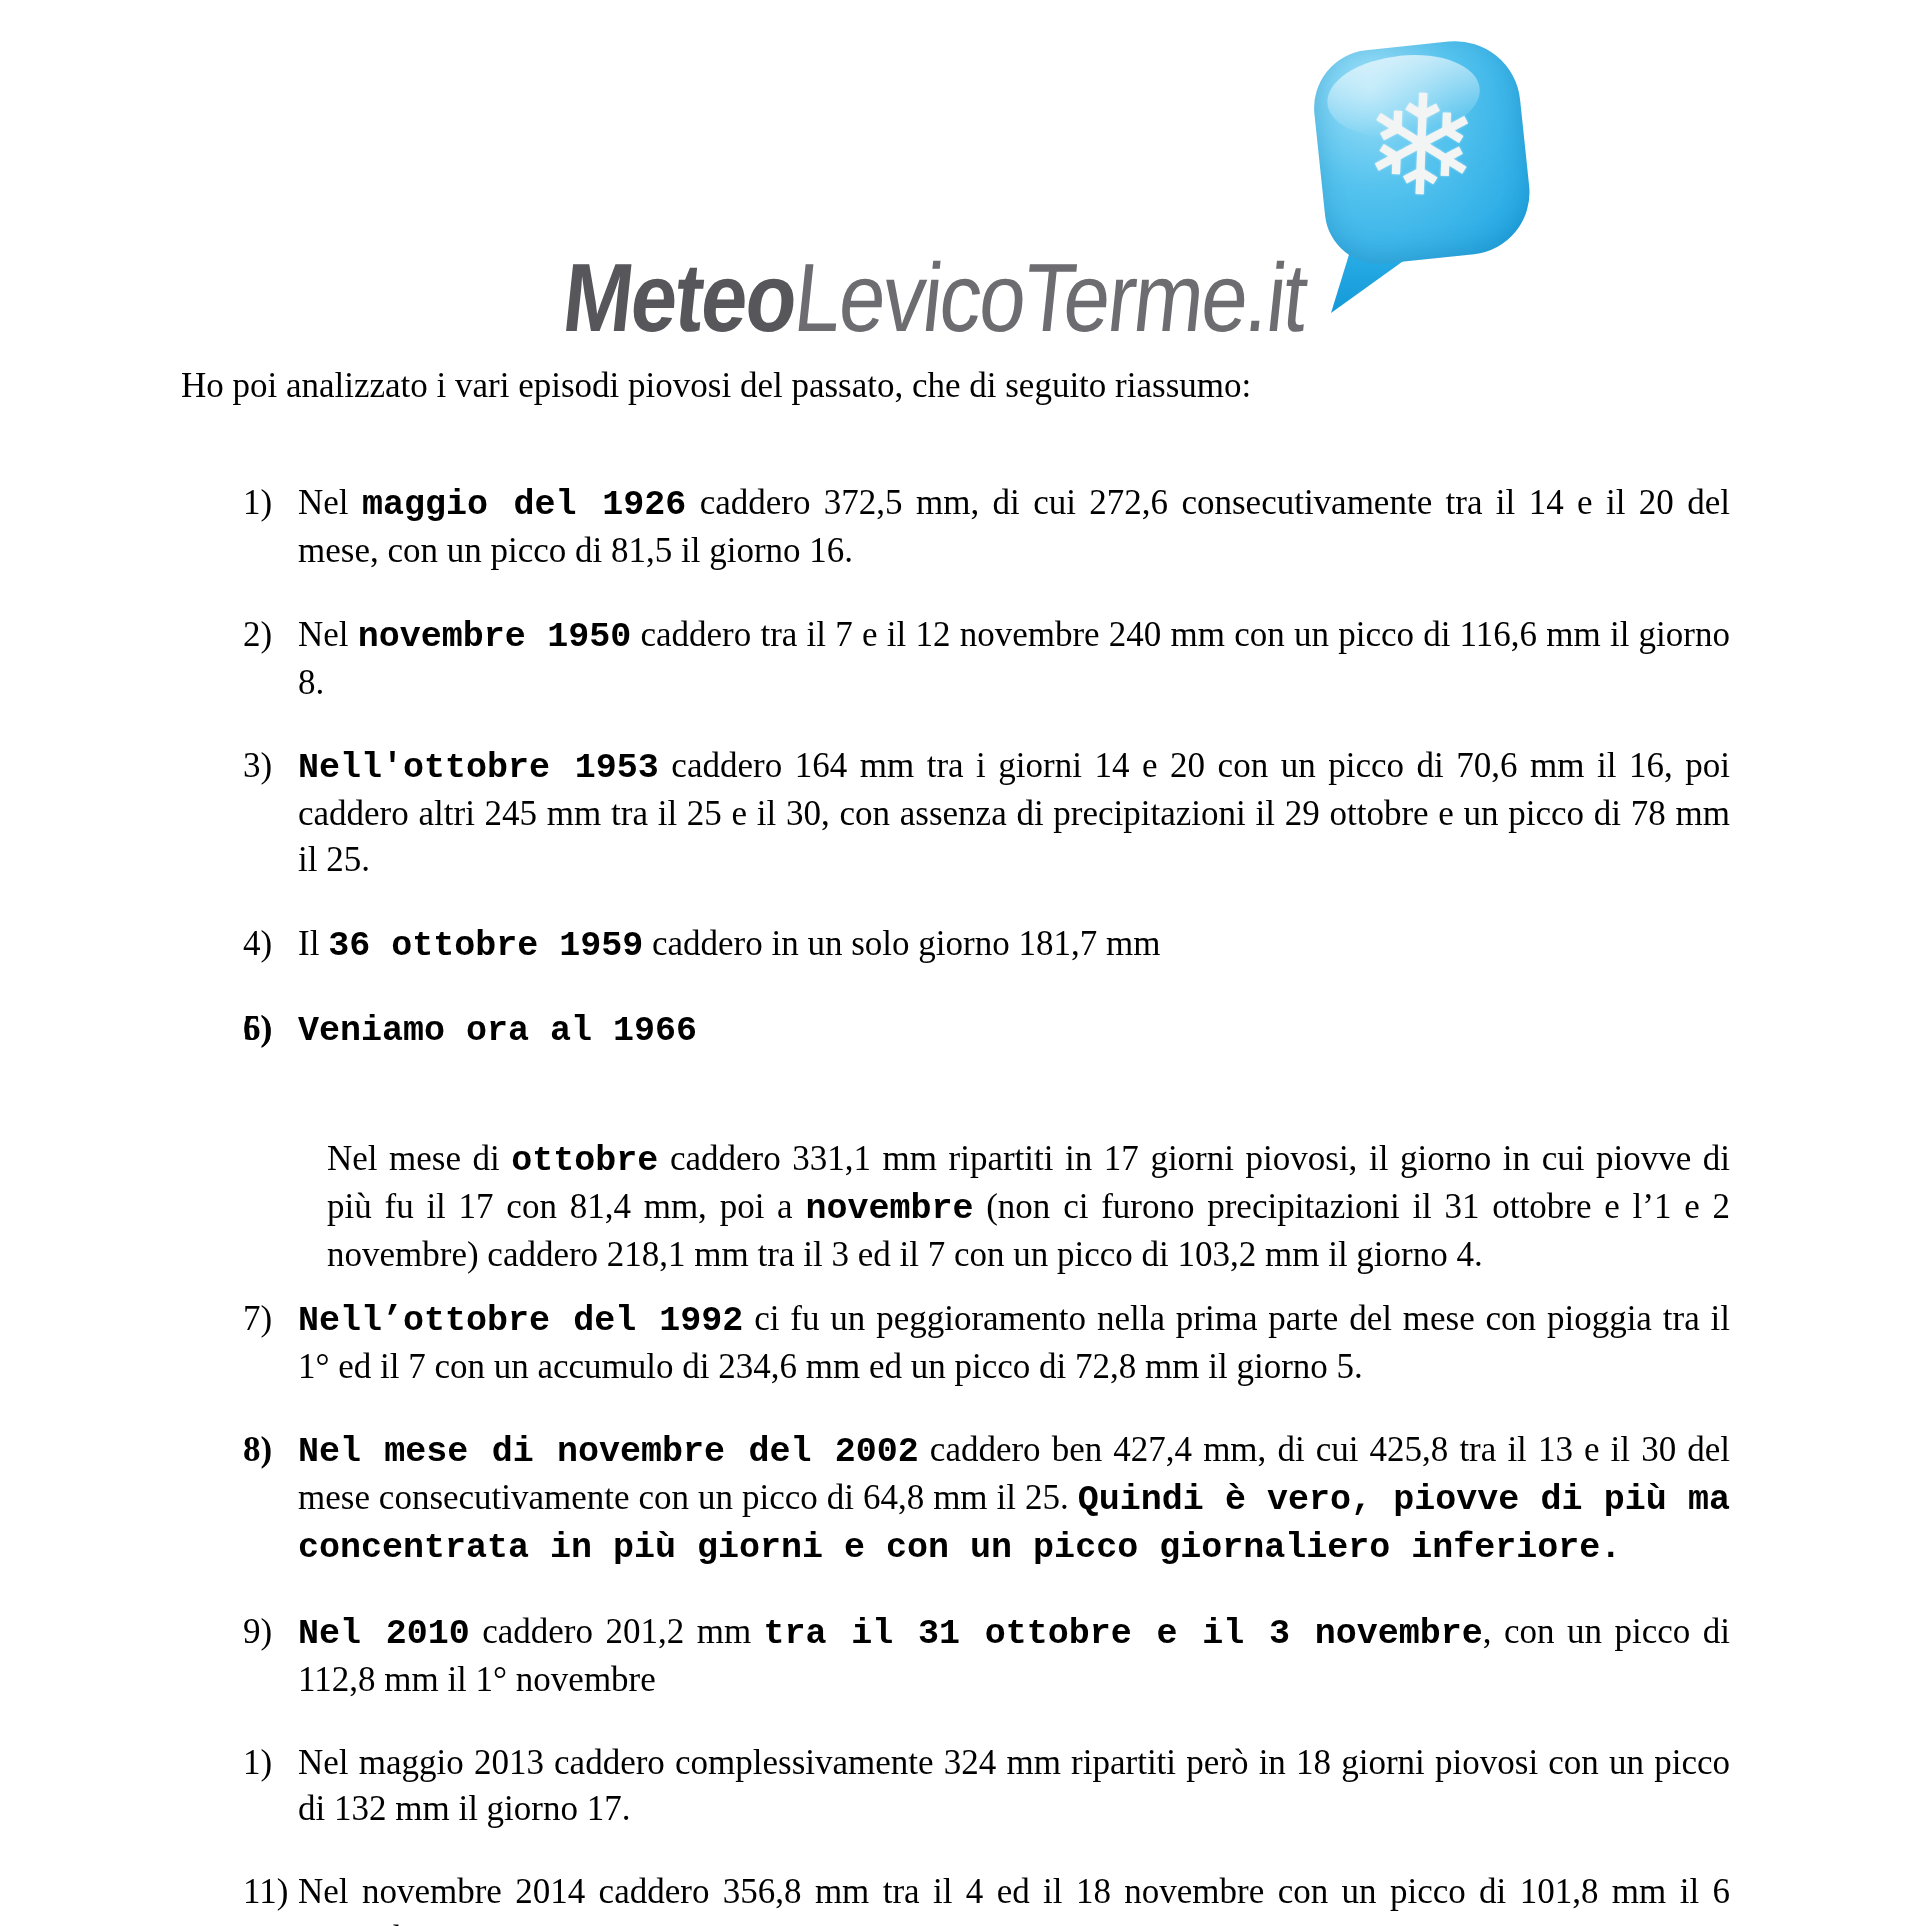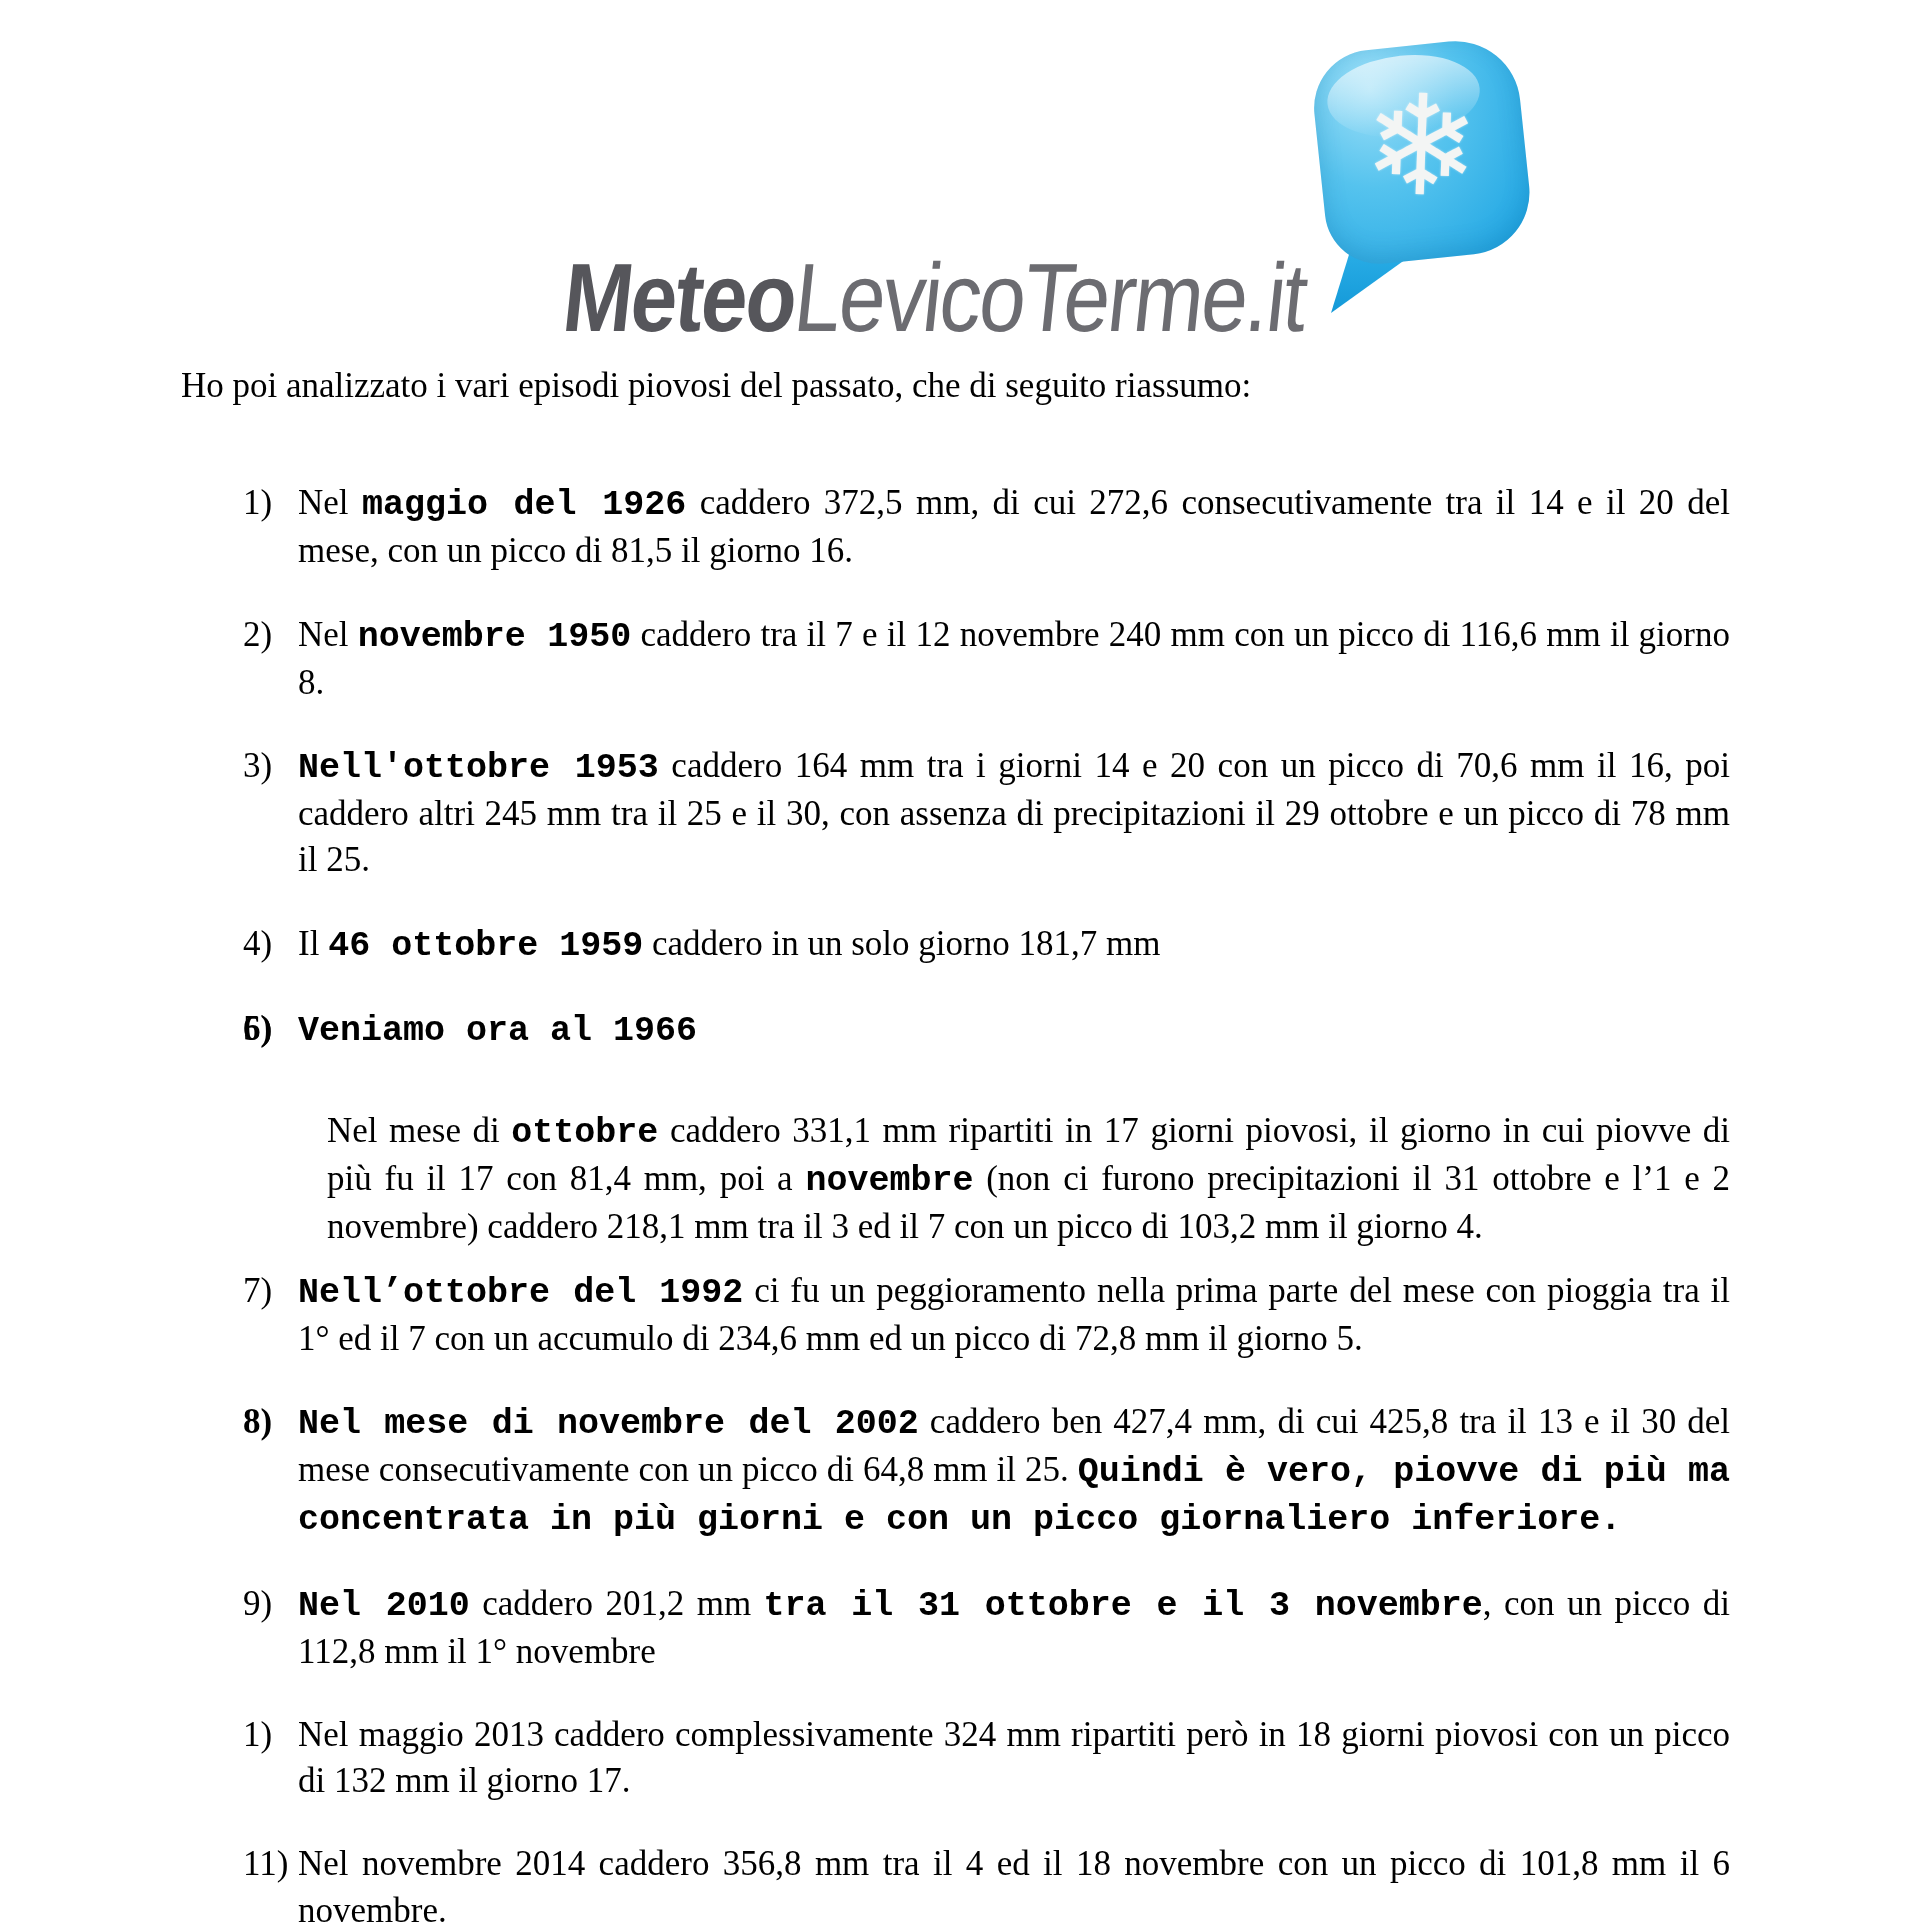--- a/index.html
+++ b/index.html
@@ -93,21 +93,21 @@
   }
   .item.first { margin-top: 71px; }
   .item .num {
     position: absolute;
     left: 62px;
     top: 0;
   }
   .item .num.nb { font-weight: bold; }
 
   .sub-para {
-    margin-top: 54px;
+    margin-top: 82px;
     margin-bottom: 17.3px;
     margin-left: 146px;
     text-align: justify;
   }
 </style>
 </head>
 <body>
 
 <div id="page">
 
@@ -135,21 +135,21 @@
       <span class="txt"><span>Nel </span><b>novembre 1950</b><span> caddero tra il 7 e il 12 novembre 240 mm con un picco di 116,6 mm il giorno 8.</span></span>
     </div>
 
     <div class="item">
       <span class="num">3)</span>
       <span class="txt"><b>Nell'ottobre 1953</b><span> caddero 164 mm tra i giorni 14 e 20 con un picco di 70,6 mm il 16, poi caddero altri 245 mm tra il 25 e il 30, con assenza di precipitazioni il 29 ottobre e un picco di 78 mm il 25.</span></span>
     </div>
 
     <div class="item">
       <span class="num">4)</span>
-      <span class="txt"><span>Il </span><b>46 ottobre 1959</b><span> caddero in un solo giorno 181,7 mm</span></span>
+      <span class="txt"><span>Il </span><b>36 ottobre 1959</b><span> caddero in un solo giorno 181,7 mm</span></span>
     </div>
 
     <div class="item">
       <span class="num">5)</span>
     </div>
 
     <div class="item">
       <span class="num nb">6)</span>
       <span class="txt"><b>Veniamo ora al 1966</b></span>
     </div>

